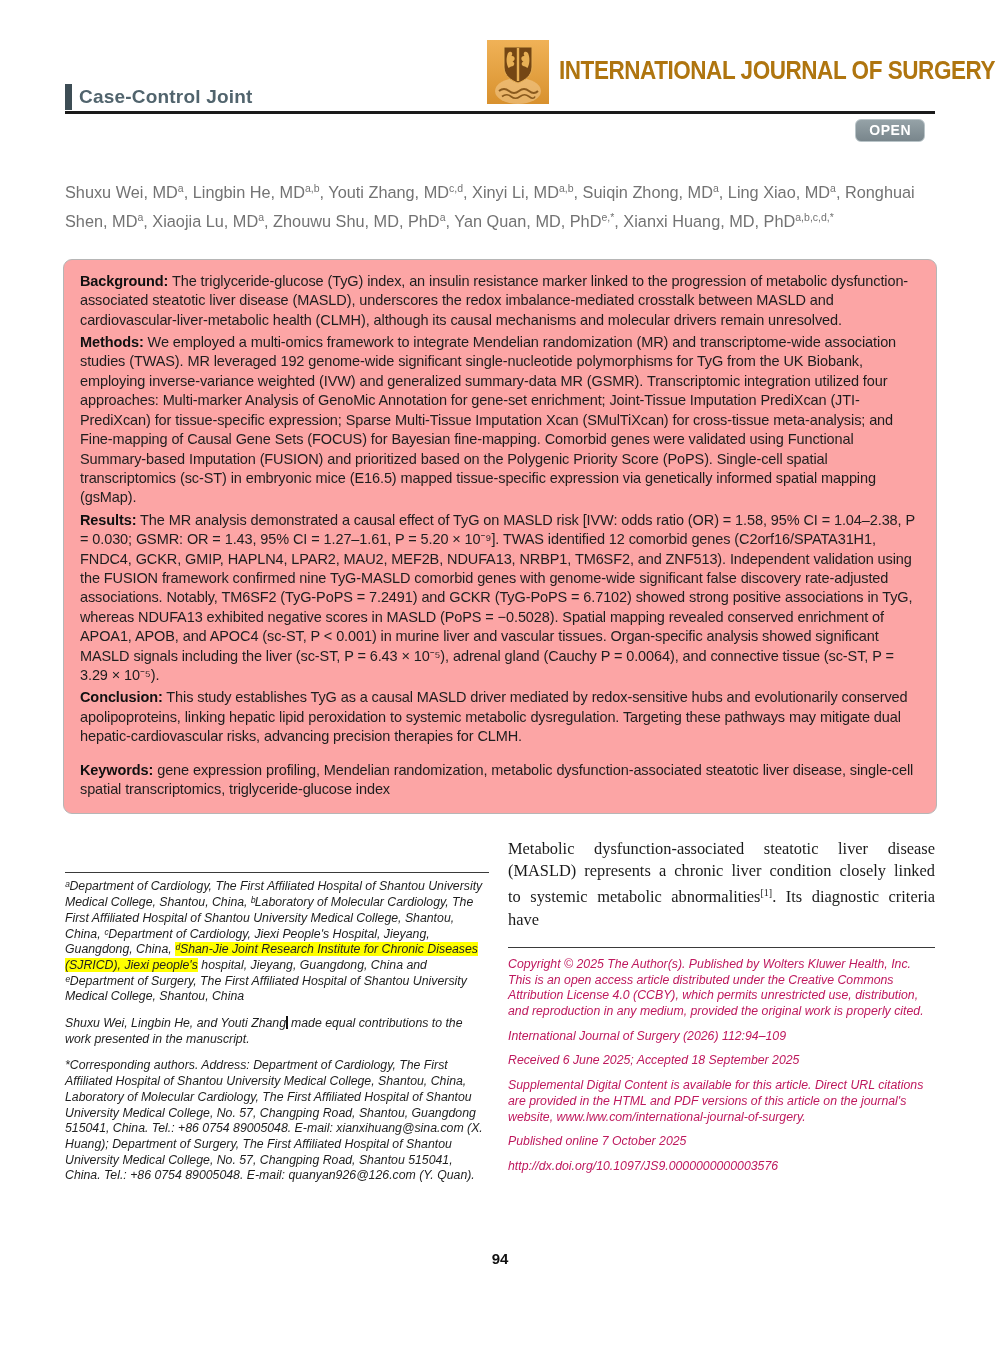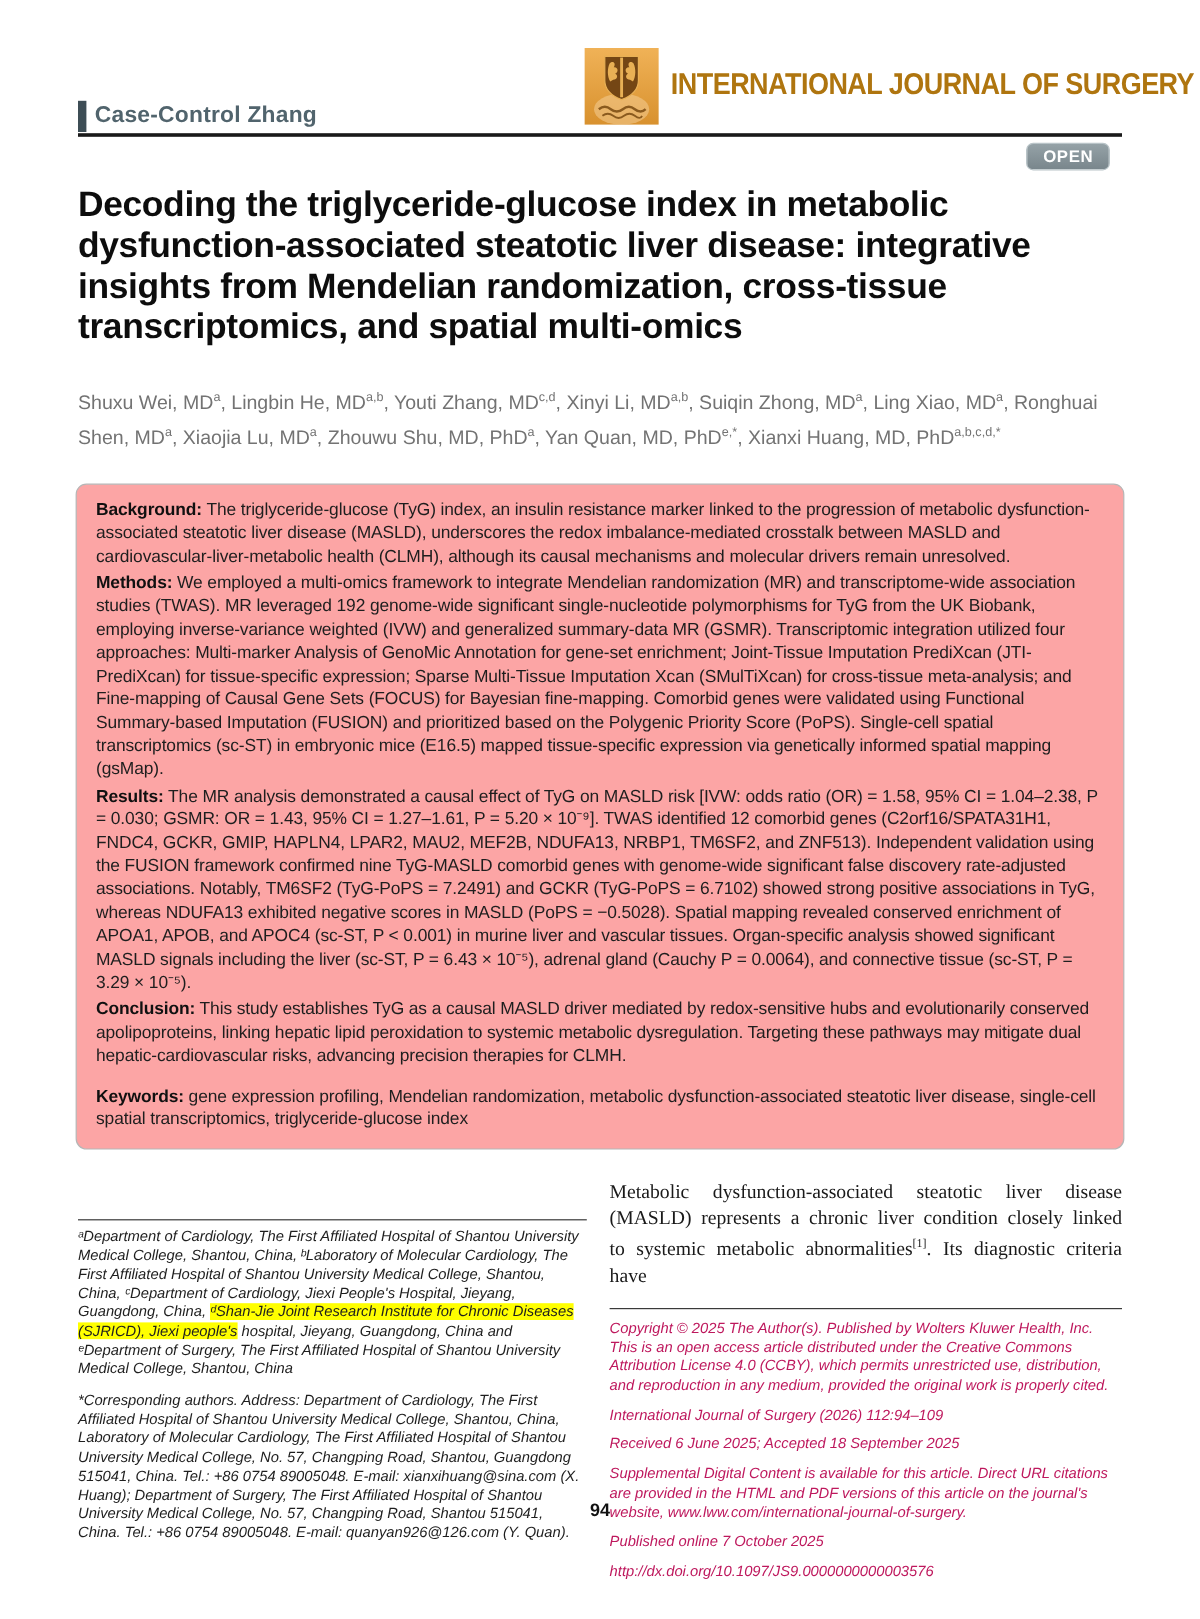--- a/index.html
+++ b/index.html
@@ -79,45 +79,45 @@
         <rect x="29.8" y="8" width="2.4" height="33" fill="#E8B055"></rect>
         <path d="M21 13 c3 -3 5.5 0 3.5 3 c4 -0.5 4 4.5 1 5.5 c3 1 2 5 -1.5 5 l-2.5 1.5 c-2.5 -4.5 -2.5 -10.5 -0.5 -15 z" fill="#E8B055"></path>
         <path d="M41 13 c-3 -3 -5.5 0 -3.5 3 c-4 -0.5 -4 4.5 -1 5.5 c-3 1 -2 5 1.5 5 l2.5 1.5 c2.5 -4.5 2.5 -10.5 0.5 -15 z" fill="#E8B055"></path>
         <path d="M12 51 q5 -4 10 0 t10 0 t10 0 t9 0" stroke="#8A5A1E" stroke-width="2" fill="none"></path>
         <path d="M15 56.5 q4.5 -3.5 9 0 t9 0 t9 0 t6 0" stroke="#8A5A1E" stroke-width="1.6" fill="none"></path>
       </svg>
     </div>
     <div class="journal-name">INTERNATIONAL JOURNAL OF SURGERY</div>
     <div class="article-type-wrap">
       <span class="type-bar"></span>
-      <span class="type-text">Case-Control Zhang</span>
+      <span class="type-text">Case-Control Joint</span>
     </div>
     <div class="rule"></div>
     <div class="open-badge">OPEN</div>
   </header>
 
-  <h1 class="title">Decoding the triglyceride-glucose index in metabolic dysfunction-associated steatotic liver disease: integrative insights from Mendelian randomization, cross-tissue transcriptomics, and spatial multi-omics</h1>
 
   <div class="authors"><span class="author"><span>Shuxu Wei, MD</span><sup>a</sup><span>, </span></span><span class="author"><span>Lingbin He, MD</span><sup>a,b</sup><span>, </span></span><span class="author"><span>Youti Zhang, MD</span><sup>c,d</sup><span>, </span></span><span class="author"><span>Xinyi Li, MD</span><sup>a,b</sup><span>, </span></span><span class="author"><span>Suiqin Zhong, MD</span><sup>a</sup><span>, </span></span><span class="author"><span>Ling Xiao, MD</span><sup>a</sup><span>, </span></span><span class="author"><span>Ronghuai Shen, MD</span><sup>a</sup><span>, </span></span><span class="author"><span>Xiaojia Lu, MD</span><sup>a</sup><span>, </span></span><span class="author"><span>Zhouwu Shu, MD, PhD</span><sup>a</sup><span>, </span></span><span class="author"><span>Yan Quan, MD, PhD</span><sup>e,*</sup><span>, </span></span><span class="author"><span>Xianxi Huang, MD, PhD</span><sup>a,b,c,d,*</sup><span></span></span></div>
 
   <section class="abstract">
     <div class="abs-body">
         <p class="abs-sec"><b class="abs-label">Background:</b> <span>The triglyceride-glucose (TyG) index, an insulin resistance marker linked to the progression of metabolic dysfunction-associated steatotic liver disease (MASLD), underscores the redox imbalance-mediated crosstalk between MASLD and cardiovascular-liver-metabolic health (CLMH), although its causal mechanisms and molecular drivers remain unresolved.</span></p>
         <p class="abs-sec"><b class="abs-label">Methods:</b> <span>We employed a multi-omics framework to integrate Mendelian randomization (MR) and transcriptome-wide association studies (TWAS). MR leveraged 192 genome-wide significant single-nucleotide polymorphisms for TyG from the UK Biobank, employing inverse-variance weighted (IVW) and generalized summary-data MR (GSMR). Transcriptomic integration utilized four approaches: Multi-marker Analysis of GenoMic Annotation for gene-set enrichment; Joint-Tissue Imputation PrediXcan (JTI-PrediXcan) for tissue-specific expression; Sparse Multi-Tissue Imputation Xcan (SMulTiXcan) for cross-tissue meta-analysis; and Fine-mapping of Causal Gene Sets (FOCUS) for Bayesian fine-mapping. Comorbid genes were validated using Functional Summary-based Imputation (FUSION) and prioritized based on the Polygenic Priority Score (PoPS). Single-cell spatial transcriptomics (sc-ST) in embryonic mice (E16.5) mapped tissue-specific expression via genetically informed spatial mapping (gsMap).</span></p>
         <p class="abs-sec"><b class="abs-label">Results:</b> <span>The MR analysis demonstrated a causal effect of TyG on MASLD risk [IVW: odds ratio (OR) = 1.58, 95% CI = 1.04–2.38, P = 0.030; GSMR: OR = 1.43, 95% CI = 1.27–1.61, P = 5.20 × 10⁻⁹]. TWAS identified 12 comorbid genes (C2orf16/SPATA31H1, FNDC4, GCKR, GMIP, HAPLN4, LPAR2, MAU2, MEF2B, NDUFA13, NRBP1, TM6SF2, and ZNF513). Independent validation using the FUSION framework confirmed nine TyG-MASLD comorbid genes with genome-wide significant false discovery rate-adjusted associations. Notably, TM6SF2 (TyG-PoPS = 7.2491) and GCKR (TyG-PoPS = 6.7102) showed strong positive associations in TyG, whereas NDUFA13 exhibited negative scores in MASLD (PoPS = −0.5028). Spatial mapping revealed conserved enrichment of APOA1, APOB, and APOC4 (sc-ST, P &lt; 0.001) in murine liver and vascular tissues. Organ-specific analysis showed significant MASLD signals including the liver (sc-ST, P = 6.43 × 10⁻⁵), adrenal gland (Cauchy P = 0.0064), and connective tissue (sc-ST, P = 3.29 × 10⁻⁵).</span></p>
         <p class="abs-sec"><b class="abs-label">Conclusion:</b> <span>This study establishes TyG as a causal MASLD driver mediated by redox-sensitive hubs and evolutionarily conserved apolipoproteins, linking hepatic lipid peroxidation to systemic metabolic dysregulation. Targeting these pathways may mitigate dual hepatic-cardiovascular risks, advancing precision therapies for CLMH.</span></p>
         <p class="abs-sec"><b class="abs-label">Keywords:</b> <span>gene expression profiling, Mendelian randomization, metabolic dysfunction-associated steatotic liver disease, single-cell spatial transcriptomics, triglyceride-glucose index</span></p>
       </div>
   </section>
 
   <div class="columns">
 
     <div class="col-left">
       <div class="fn-rule"></div>
       <p class="fn"><span>ᵃDepartment of Cardiology, The First Affiliated Hospital of Shantou University Medical College, Shantou, China, ᵇLaboratory of Molecular Cardiology, The First Affiliated Hospital of Shantou University Medical College, Shantou, China, ᶜDepartment of Cardiology, Jiexi People's Hospital, Jieyang, Guangdong, China, </span><mark class="hl">ᵈShan-Jie Joint Research Institute for Chronic Diseases (SJRICD), Jiexi people's</mark><span> hospital, Jieyang, Guangdong, China and ᵉDepartment of Surgery, The First Affiliated Hospital of Shantou University Medical College, Shantou, China</span></p>
+      <p class="fn"><span>Shuxu Wei, Lingbin He, and Youti Zhang</span><span class="caret"></span><span> made equal contributions to the work presented in the manuscript.</span></p>
       <p class="fn">*Corresponding authors. Address: Department of Cardiology, The First Affiliated Hospital of Shantou University Medical College, Shantou, China, Laboratory of Molecular Cardiology, The First Affiliated Hospital of Shantou University Medical College, No. 57, Changping Road, Shantou, Guangdong 515041, China. Tel.: +86 0754 89005048. E-mail: xianxihuang@sina.com (X. Huang); Department of Surgery, The First Affiliated Hospital of Shantou University Medical College, No. 57, Changping Road, Shantou 515041, China. Tel.: +86 0754 89005048. E-mail: quanyan926@126.com (Y. Quan).</p>
     </div>
 
     <div class="col-right">
       <p class="intro-p"><span>Metabolic dysfunction-associated steatotic liver disease (MASLD) represents a chronic liver condition closely linked to systemic metabolic abnormalities</span><sup>[1]</sup><span>. Its diagnostic criteria have</span></p>
       <div class="cr-rule"></div>
       <p class="cr">Copyright © 2025 The Author(s). Published by Wolters Kluwer Health, Inc. This is an open access article distributed under the Creative Commons Attribution License 4.0 (CCBY), which permits unrestricted use, distribution, and reproduction in any medium, provided the original work is properly cited.</p>
       <p class="cr">International Journal of Surgery (2026) 112:94–109</p>
       <p class="cr">Received 6 June 2025; Accepted 18 September 2025</p>
       <p class="cr">Supplemental Digital Content is available for this article. Direct URL citations are provided in the HTML and PDF versions of this article on the journal's website, www.lww.com/international-journal-of-surgery.</p>

